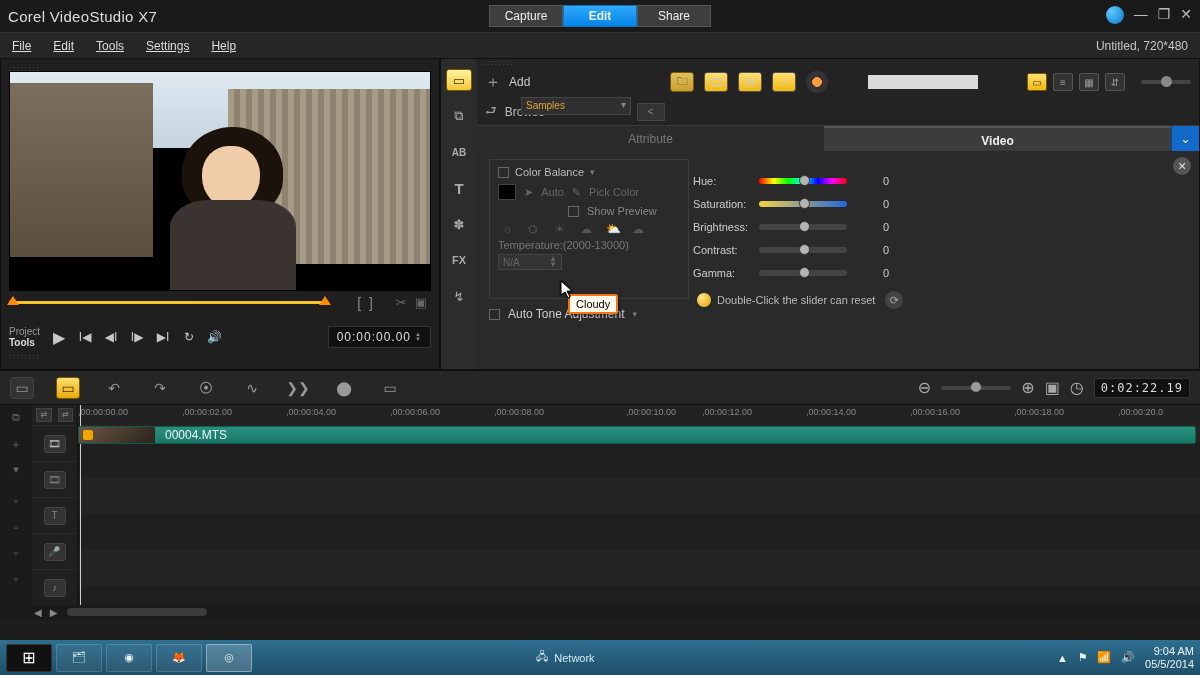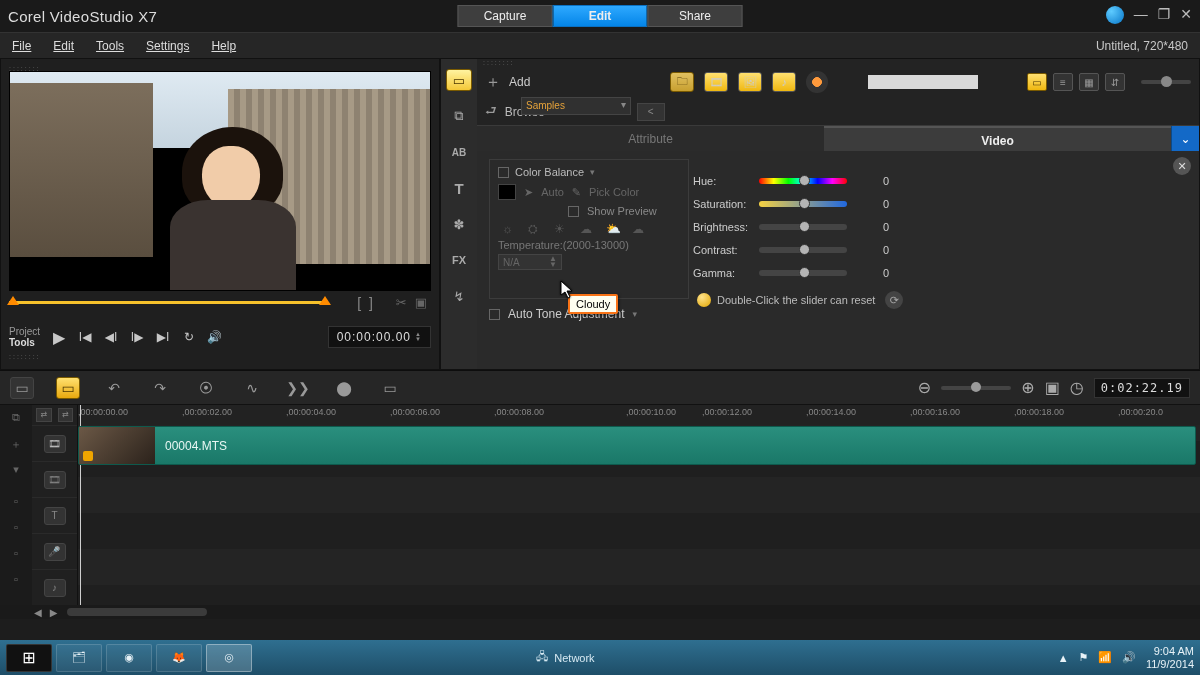--- a/index.html
+++ b/index.html
@@ -1,21 +1,21 @@
 <!DOCTYPE html>
 <html><head>
 <meta charset="utf-8">
 <style>
   * { box-sizing: border-box; margin: 0; padding: 0; font-family: "Segoe UI", Tahoma, sans-serif; }
   body { width: 1200px; height: 675px; background: #1b1b1b; color: #ccc; overflow: hidden; position: relative; }
   
   .titlebar { height: 32px; background: #1a1a1a; display: flex; align-items: center; padding: 0 8px; position: relative; }
   .titlebar .app-title { font-size: 15px; color: #ddd; letter-spacing: .3px; }
   .mode-tabs { position:absolute; left: 50%; transform: translateX(-50%); display:flex; }
-  .mode-tab { width: 95px; height: 22px; line-height: 20px; text-align: center; font-size: 12px; color:#eee; background:#3e3e3e; border:1px solid #555; cursor:pointer; }
+  .mode-tab { width: 74px; height: 22px; line-height: 20px; text-align: center; font-size: 12px; color:#eee; background:#3e3e3e; border:1px solid #555; cursor:pointer; }
   .mode-tab.active { background: linear-gradient(#2ea9ff, #0485e8); border-color:#0b72c4; font-weight:bold; }
   .win-controls { position:absolute; right:8px; top:6px; display:flex; gap:10px; font-size:14px; color:#bbb; }
   .win-controls span{cursor:pointer;}
   .globe-icon { width:18px; height:18px; border-radius:50%; background:radial-gradient(circle at 30% 30%, #5ecbff, #0877c9); display:inline-block; }
   
   .menubar { height:26px; background:#262626; display:flex; align-items:center; padding:0 12px; gap:22px; font-size:12px; border-top:1px solid #333; }
   .menubar .menu-item { color:#ddd; cursor:pointer; }
   .menubar .menu-item span.ul { text-decoration: underline; }
   .projinfo { margin-left:auto; color:#c8c8c8; font-size:12px; }
   
@@ -121,21 +121,21 @@
   .tl-gutter .gicon{width:24px;height:14px;background:#333;border:1px solid #444;font-size:8px;color:#888;text-align:center;line-height:12px;cursor:pointer;}
   .tl-gutter .trackhdr{height:36px;display:flex;align-items:center;justify-content:center;gap:5px;border-top:1px solid #2a2a2a;}
   .tl-gutter .trackhdr .ticon{width:22px;height:18px;background:#333;border:1px solid #444;border-radius:3px;font-size:10px;color:#888;display:flex;align-items:center;justify-content:center;}
   .tl-gutter .trackhdr.main .ticon{color:#c7c7c7;}
   .tl-gutter .sidecol{position:absolute;left:0;top:34px;width:32px;height:200px;background:#1b1b1b;display:flex;flex-direction:column;align-items:center;gap:10px;padding-top:6px;}
   .tl-gutter .sidecol .sc{width:20px;height:16px;color:#666;font-size:11px;text-align:center;cursor:pointer;}
   .tl-tracks{flex:1;position:relative;background:repeating-linear-gradient(#242424 0 36px,#1f1f1f 36px 72px);}
   .tl-ruler{height:20px;background:#222;position:relative;font-size:9px;color:#888;}
   .tl-ruler .tick{position:absolute;top:2px;}
   .playhead{position:absolute;left:2px;top:0;bottom:0;width:1px;background:#cfcfcf;}
-  .clip{position:absolute;top:21px;left:0;right:4px;height:39px;background:linear-gradient(#2a8f7e,#1a7868);border:1px solid #0e5a4d;border-radius:2px;display:flex;align-items:center;}
+  .clip{position:absolute;top:21px;left:0;right:4px;height:18px;background:linear-gradient(#2a8f7e,#1a7868);border:1px solid #0e5a4d;border-radius:2px;display:flex;align-items:center;}
   .clip .thumb{width:76px;height:100%;background:linear-gradient(135deg,#6b5846,#2b221b);position:relative;}
   .clip .thumb::after{content:"";position:absolute;left:4px;bottom:3px;width:10px;height:10px;background:#f0a500;border-radius:2px;}
   .clip .fname{margin-left:10px;font-size:12px;color:#e8f7f3;}
   .tl-scroll{height:14px;background:#1a1a1a;display:flex;align-items:center;padding:0 30px;}
   .tl-scroll .sbar{flex:0 0 140px;height:8px;background:#3b3b3b;border-radius:4px;margin-left:6px;}
   .tl-scroll .arrow{color:#888;font-size:10px;margin:0 4px;cursor:pointer;}
   
   .taskbar{position:absolute;left:0;right:0;bottom:0;height:35px;background:linear-gradient(#2f6f90,#1e4e68);display:flex;align-items:center;padding:0 6px;gap:4px;color:#e8f2f7;font-size:11px;}
   .taskbar .tb{height:28px;min-width:46px;border:1px solid rgba(255,255,255,.15);border-radius:2px;display:flex;align-items:center;justify-content:center;background:rgba(255,255,255,.05);cursor:pointer;}
   .taskbar .tb.start{background:#111;color:#fff;font-size:16px;}
@@ -467,16 +467,16 @@
     <span>🖧</span>
     <span>Network</span>
   </div>
   <div class="tray">
     <span>▲</span>
     <span>⚑</span>
     <span>📶</span>
     <span>🔊</span>
     <div class="clock">
       <div>9:04 AM</div>
-      <div>11/9/2014</div>
+      <div>05/5/2014</div>
     </div>
   </div>
 </div>
 
 </body></html>

